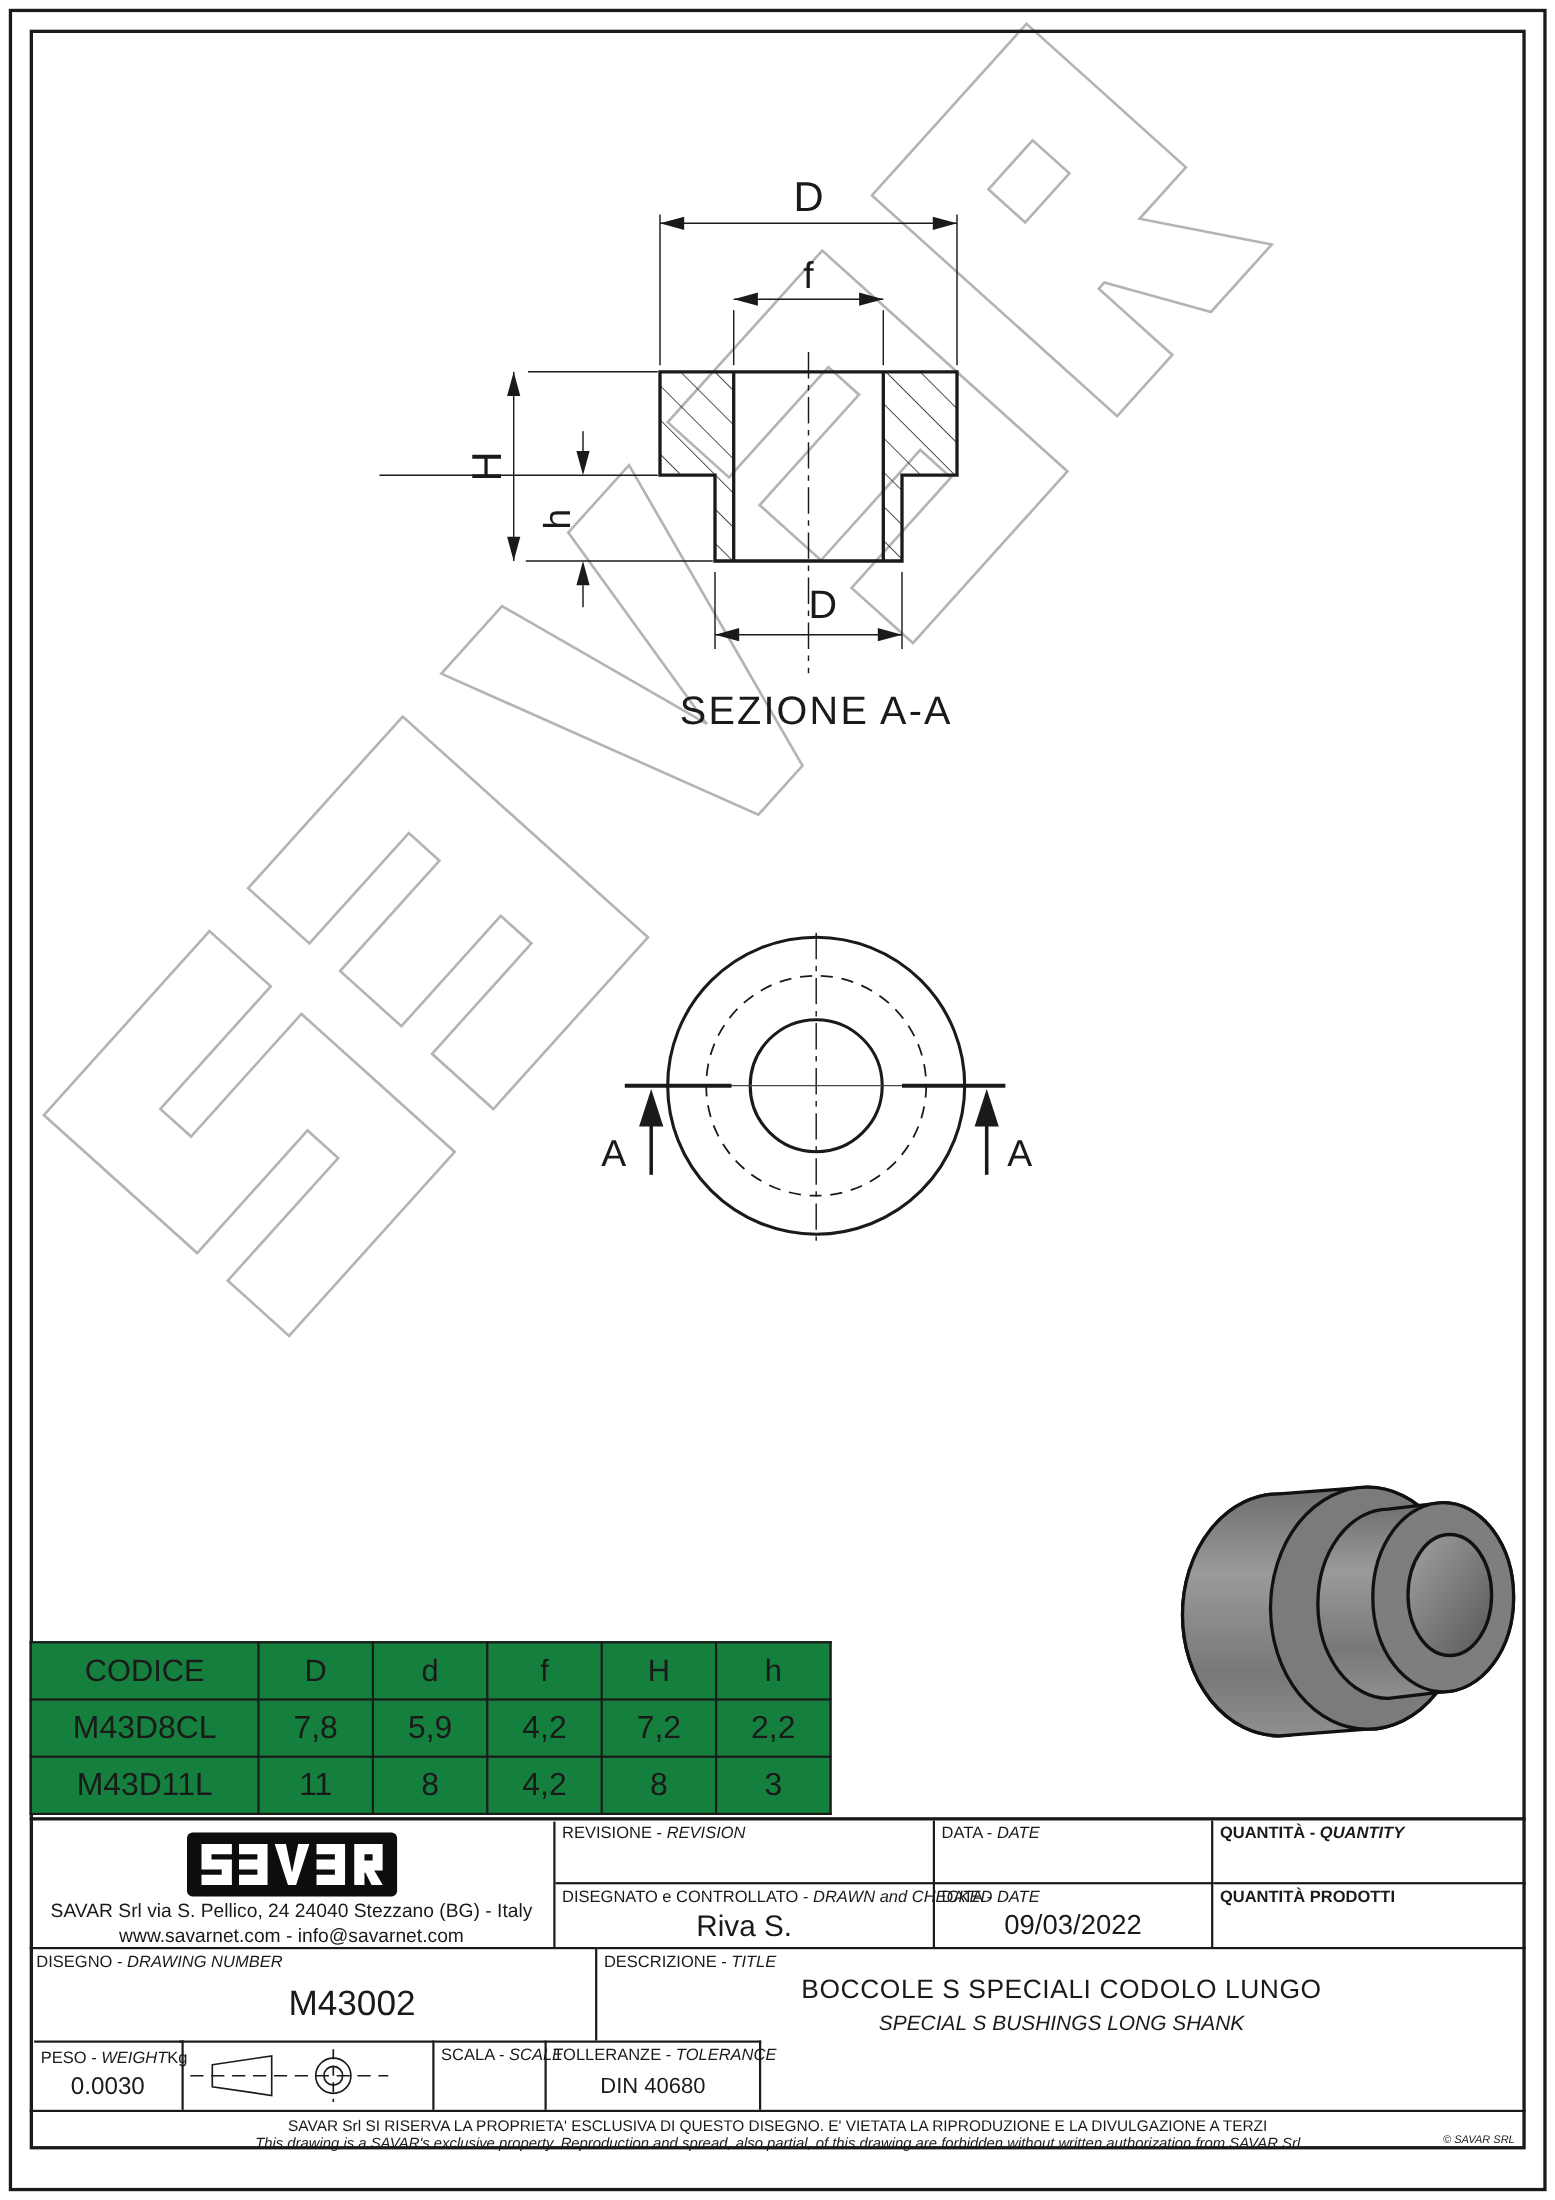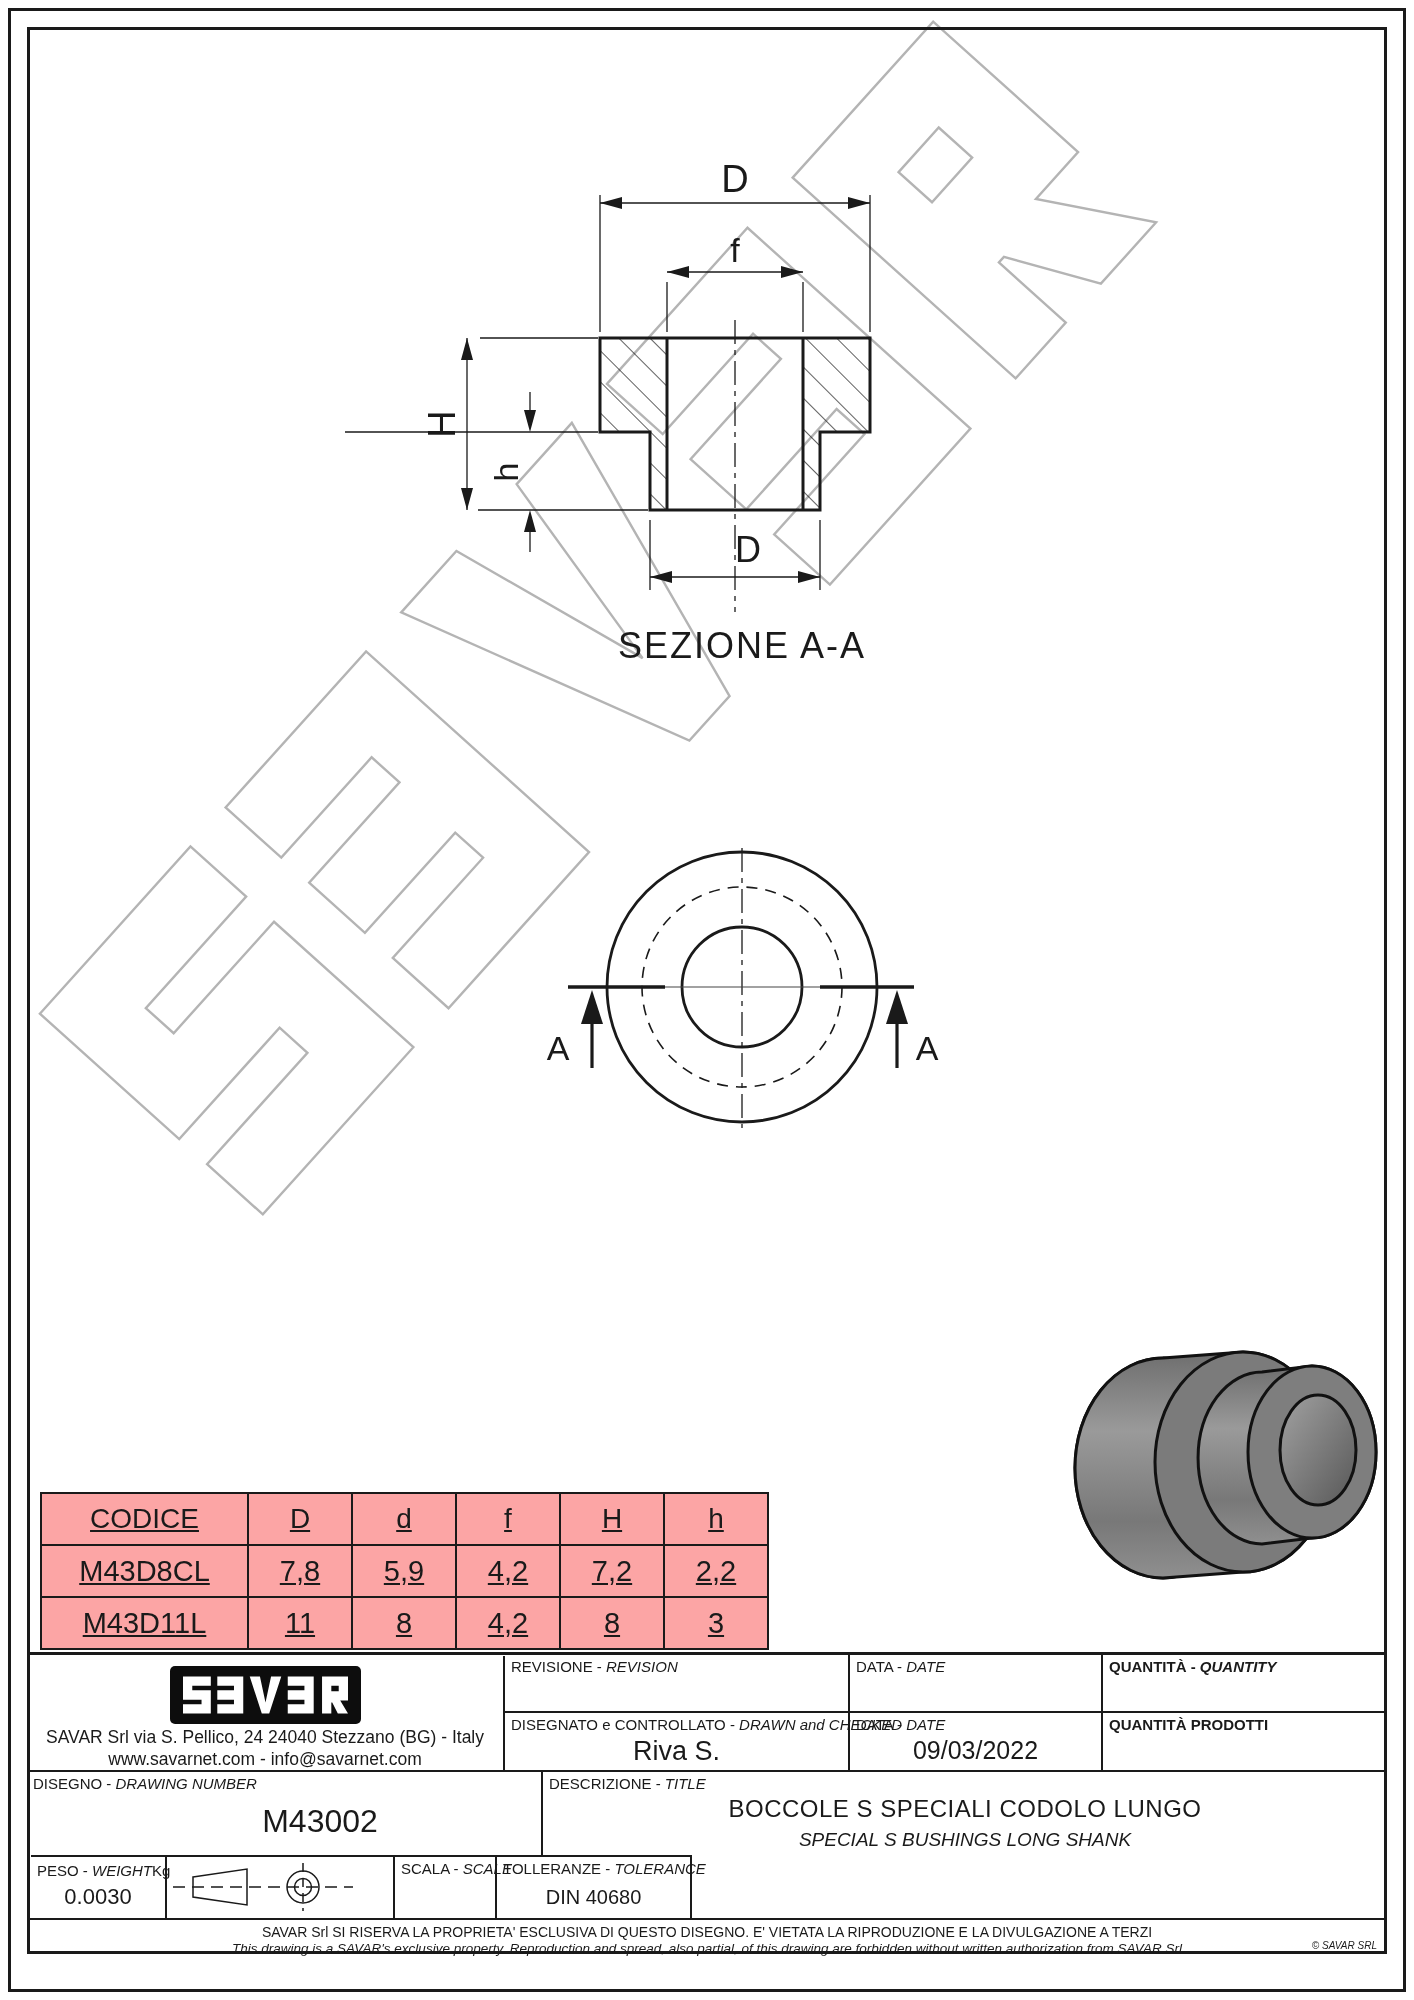--- a/index.html
+++ b/index.html
@@ -3,21 +3,21 @@
 <meta charset="utf-8">
 <style>
   html,body{margin:0;padding:0;background:#e8e8e8;}
   #page{position:relative;width:1414px;height:2000px;background:#ffffff;overflow:hidden;
         font-family:"Liberation Sans",sans-serif;color:#1a1a1a;}
   .frame{position:absolute;border:3px solid #1a1a1a;box-sizing:border-box;}
   #outer-frame{left:8px;top:8px;width:1398px;height:1984px;}
   #inner-frame{left:27px;top:27px;width:1360px;height:1927px;}
   #drawing-svg{position:absolute;left:0;top:0;}
   
-  #spec-table{position:absolute;left:40px;top:1492px;border-collapse:collapse;table-layout:fixed;background:#fca5a5;text-decoration:underline;}
+  #spec-table{position:absolute;left:27px;top:1492px;border-collapse:collapse;table-layout:fixed;background:#15803d;}
   #spec-table td,#spec-table th{border:2px solid #1a1a1a;text-align:center;vertical-align:middle;
       font-weight:400;height:50px;padding:0;}
   #spec-table th{font-size:28px;}
   #spec-table td{font-size:29px;}
   .col-code{width:205px}.col-n{width:102px}
   
   #title-block{position:absolute;left:27px;top:1652px;width:1360px;height:302px;
       border-top:3px solid #1a1a1a;box-sizing:border-box;}
   .cell{position:absolute;box-sizing:border-box;border-color:#1a1a1a;border-style:solid;border-width:0;}
   .lbl{font-size:15px;line-height:1.15;padding:3px 6px;white-space:nowrap;}

